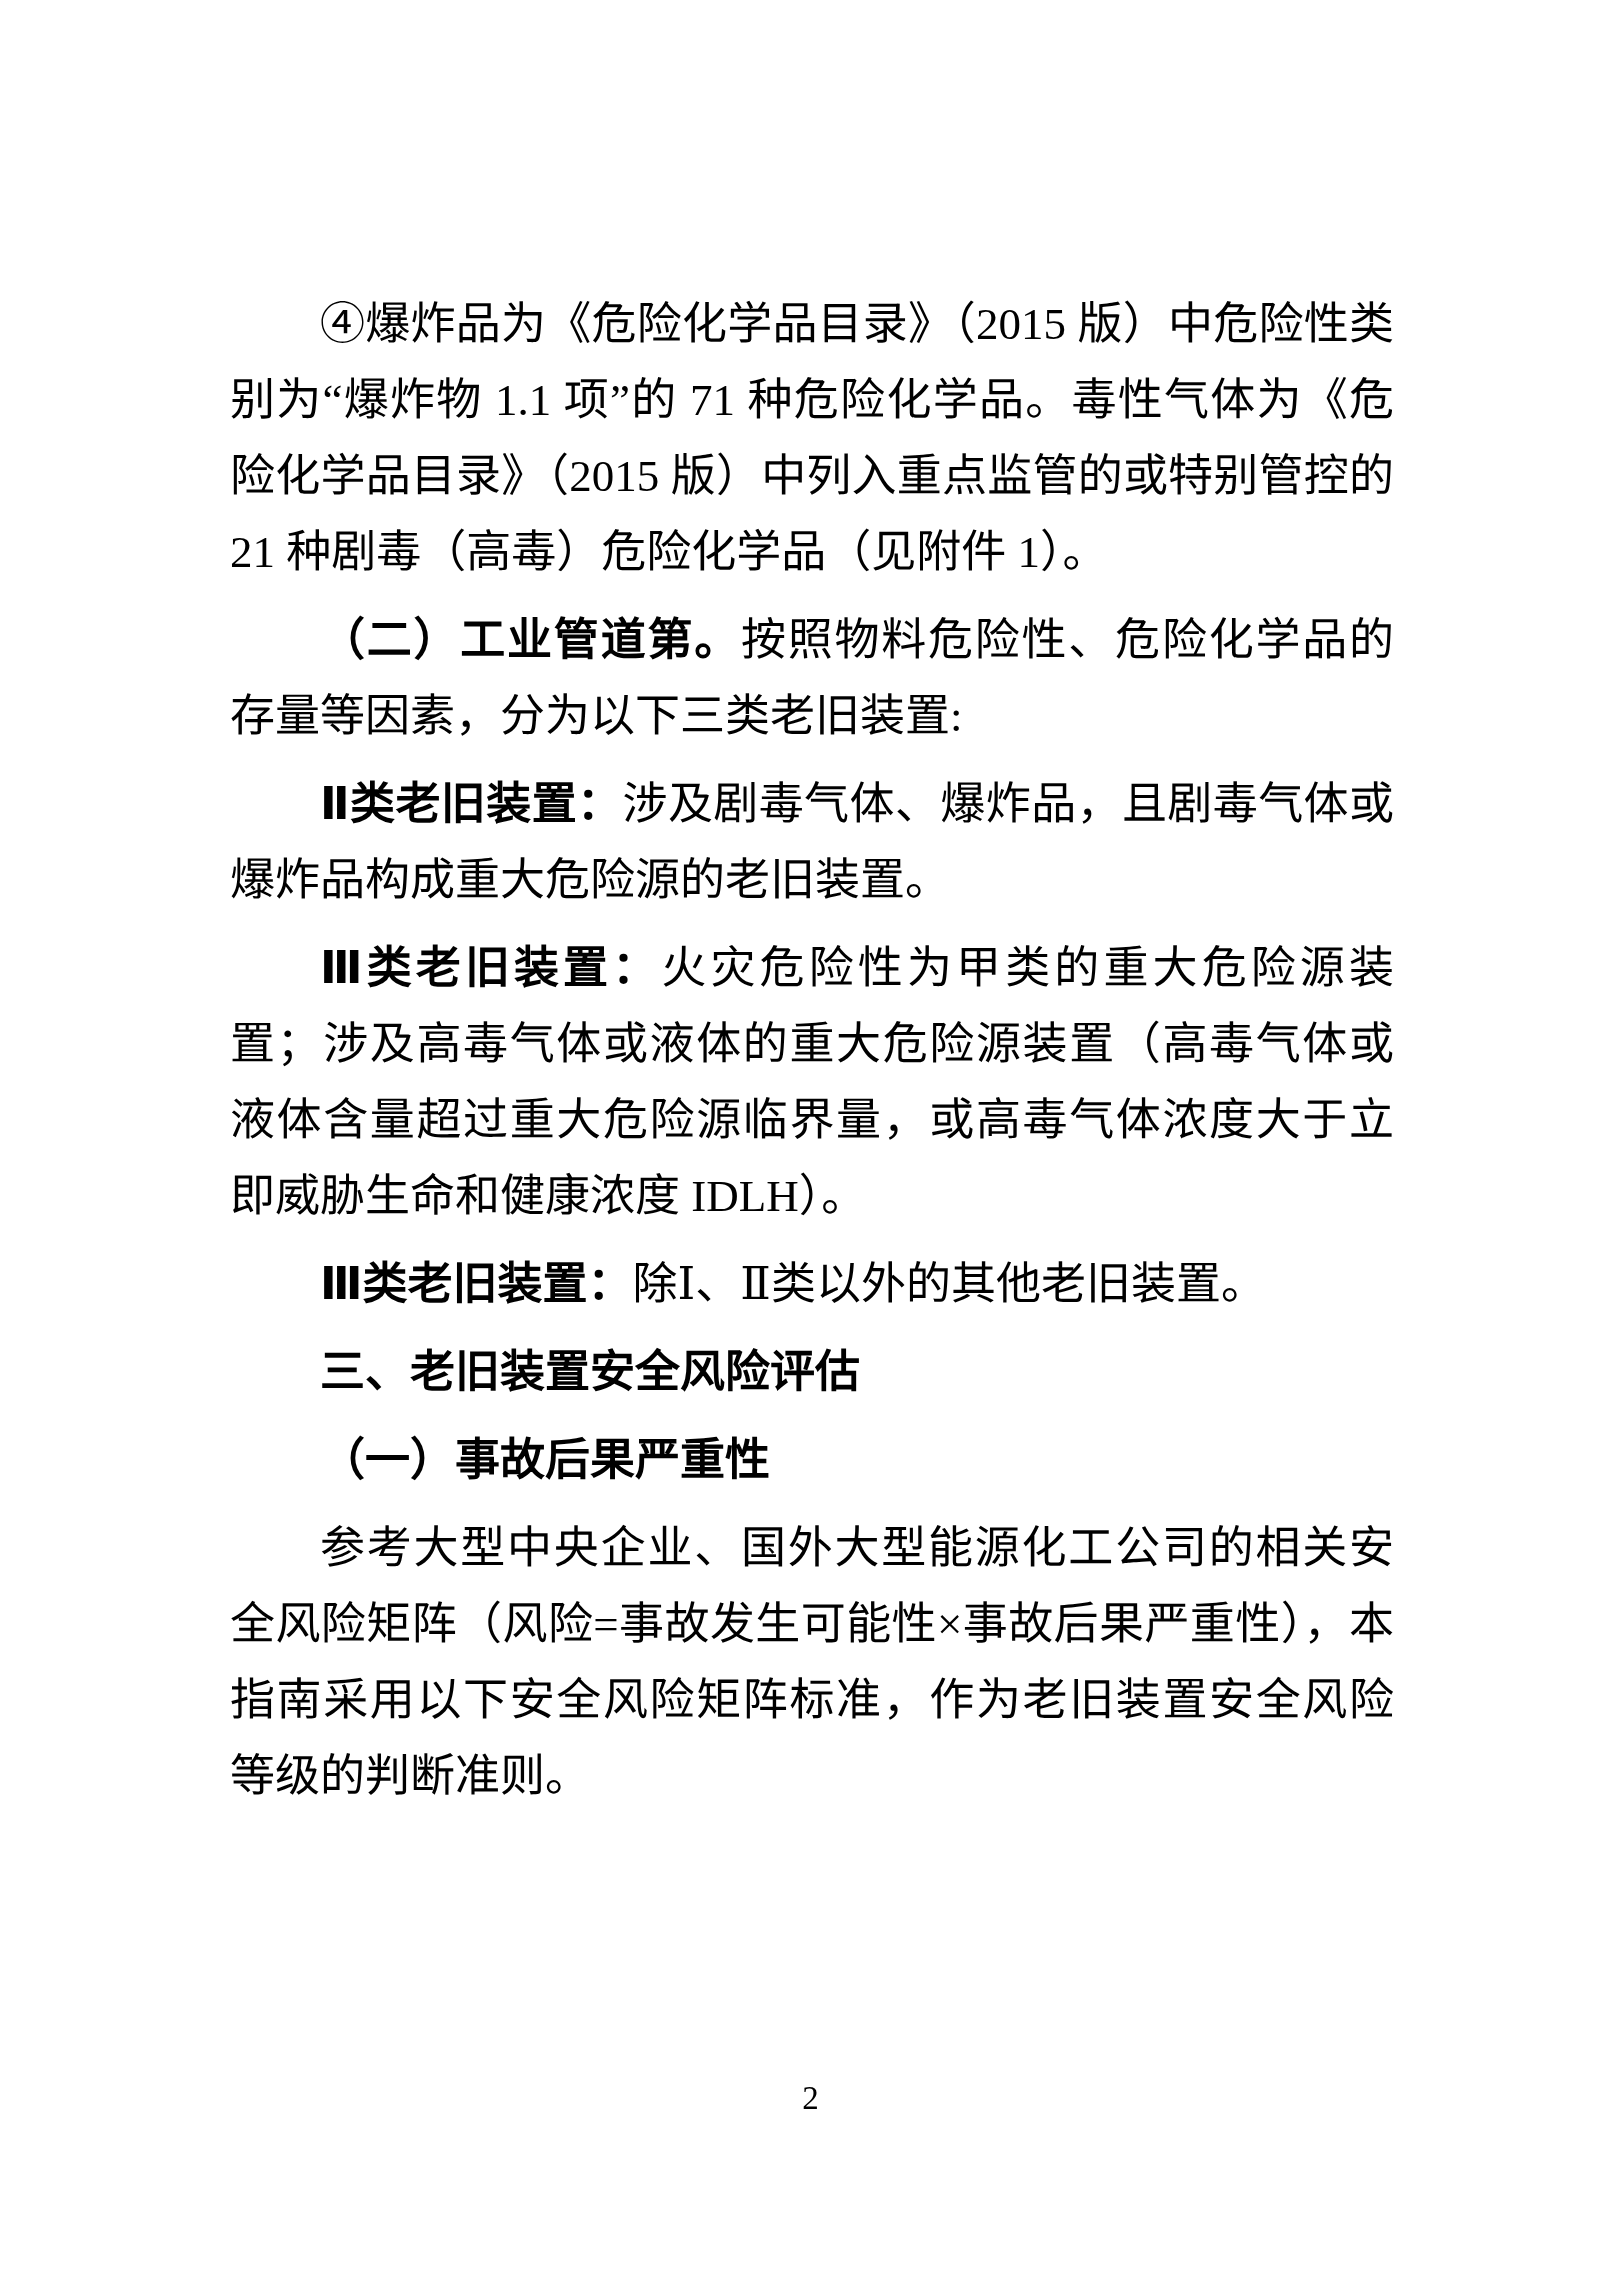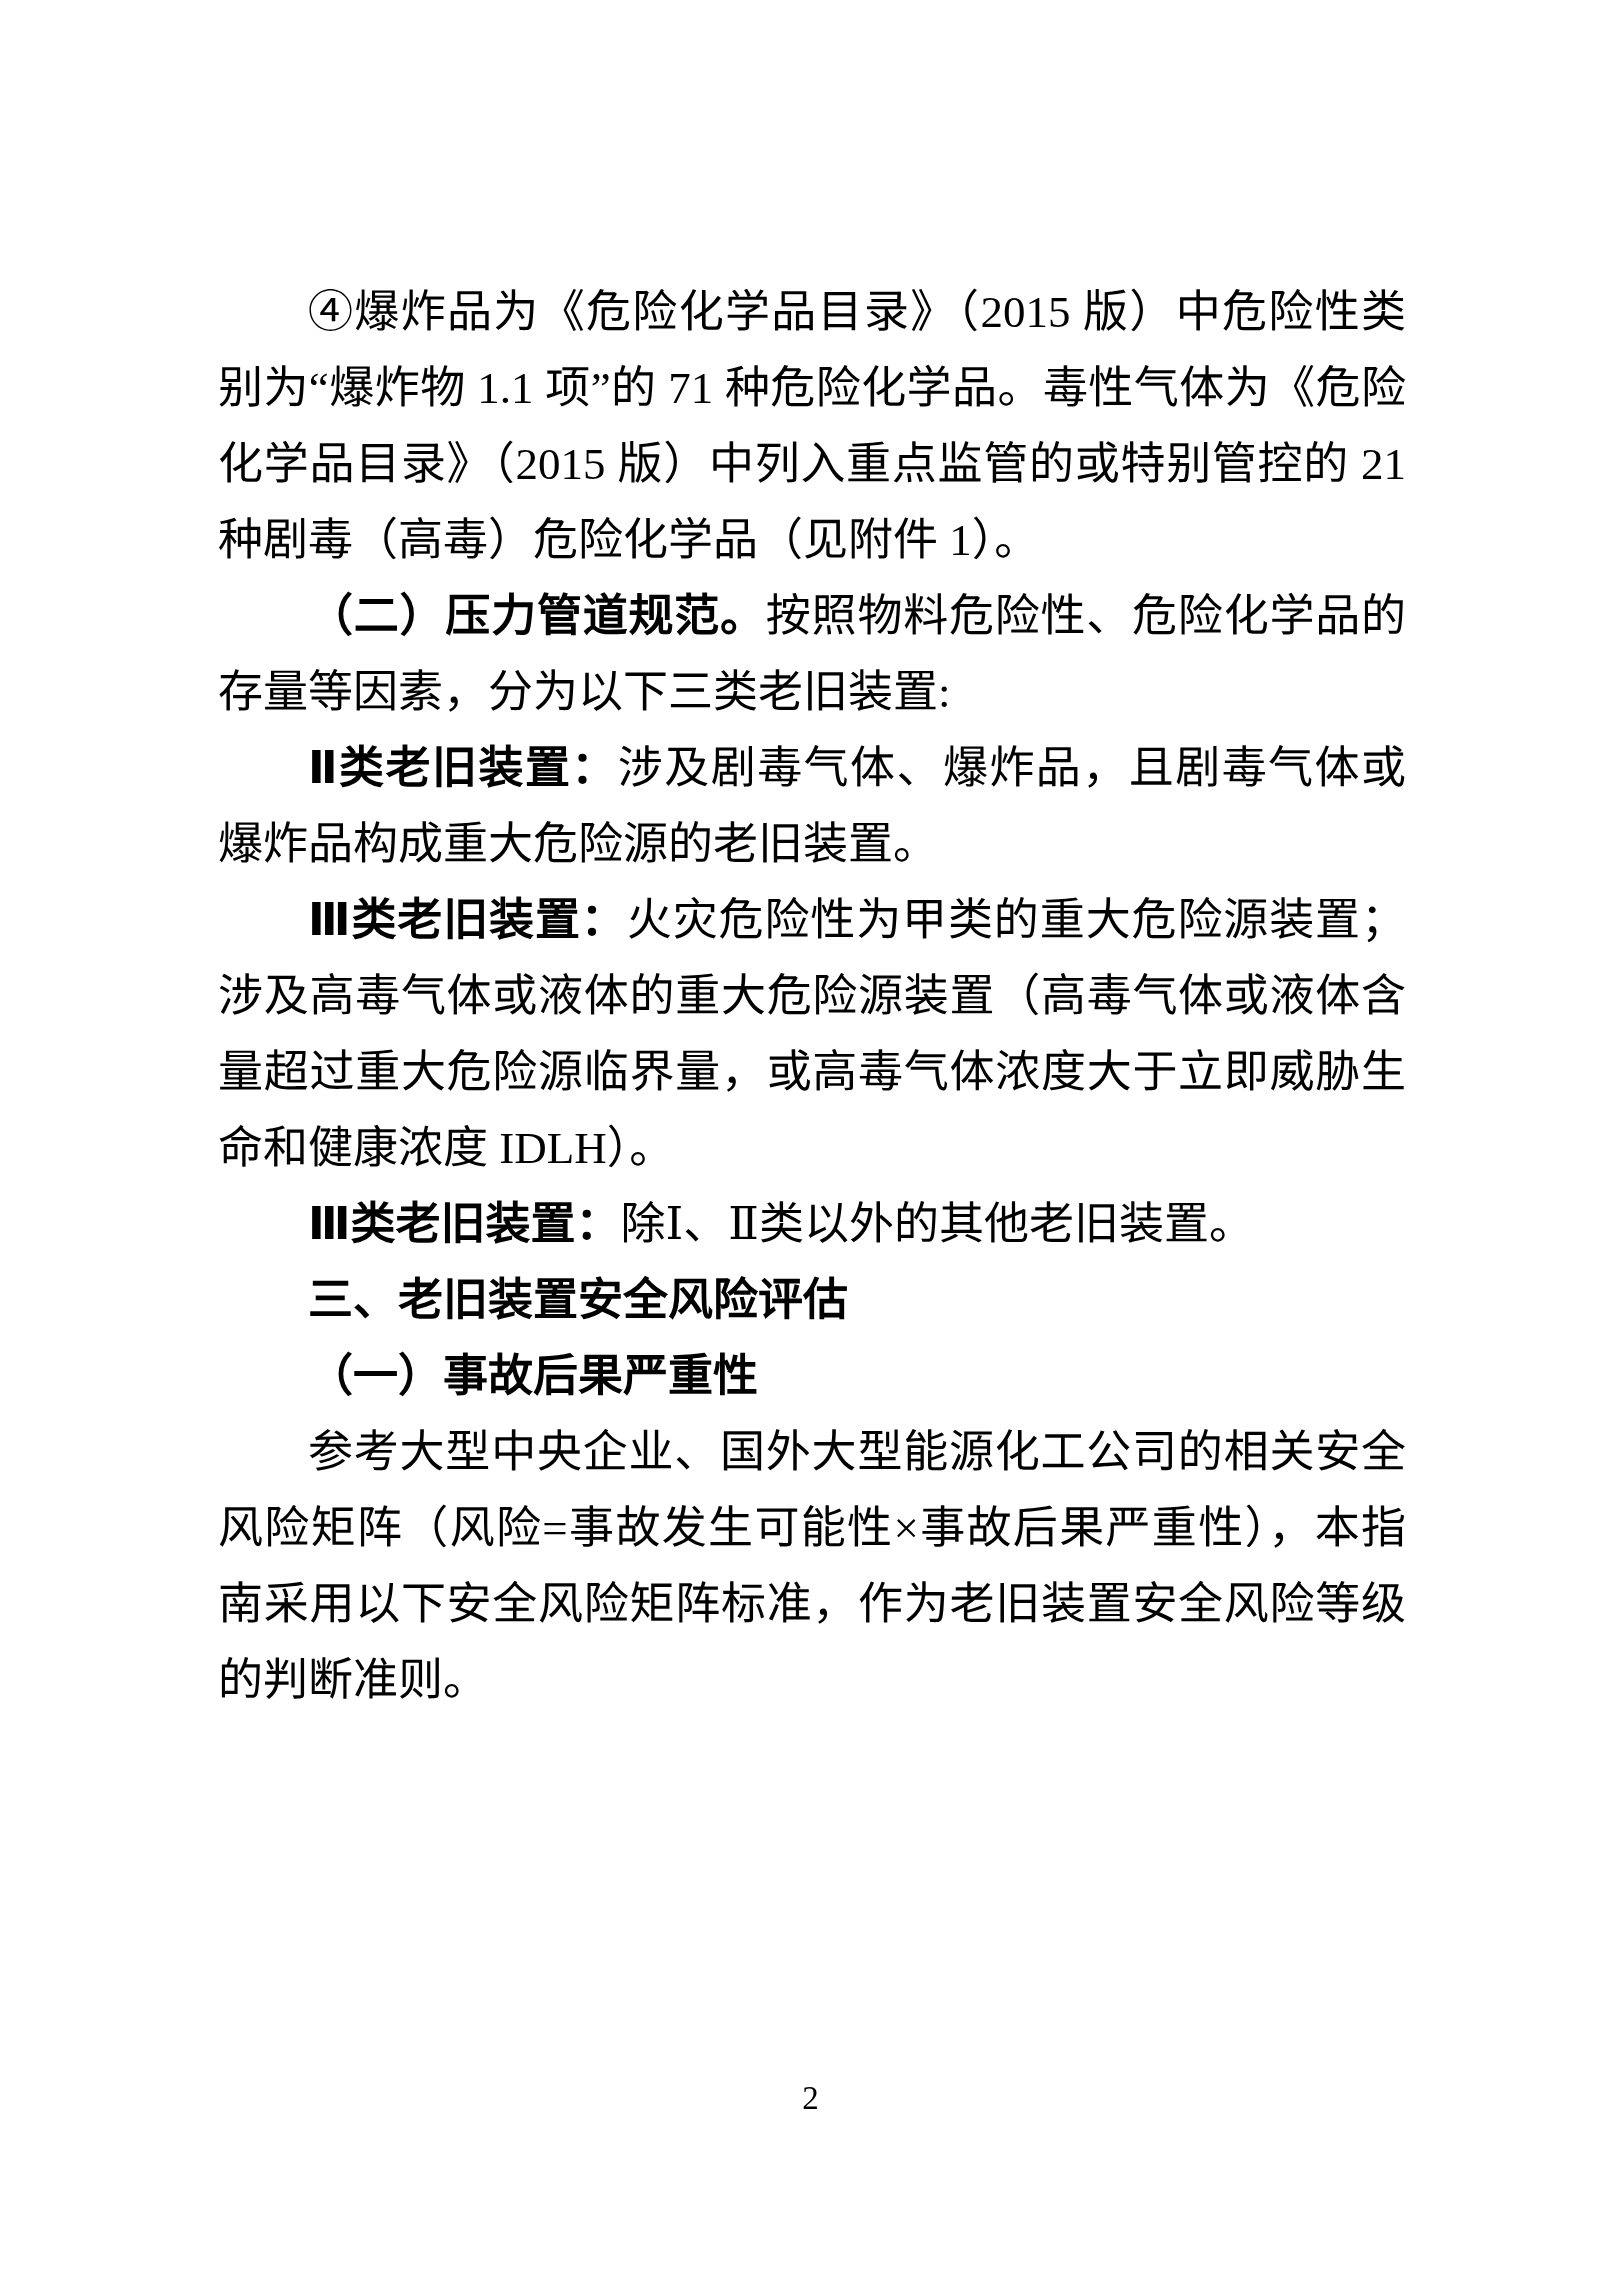--- a/index.html
+++ b/index.html
@@ -20,21 +20,21 @@
     position: absolute;
     left: 218px;
     top: 274px;
     width: 1188px;
     font-size: 45px;
     line-height: 76px;
     text-align: justify;
     text-justify: inter-character;
   }
   .content p {
-    margin: 0;
+    margin: 12px;
     padding: 0;
     text-indent: 2em;
   }
   .lead {
     font-weight: bold;
   }
   .lead-kai {
     font-family: "Liberation Serif", "DejaVu Serif", serif;
   }
   .lead-hei {
@@ -62,21 +62,21 @@
 </head>
 <body>
 
 <div class="page">
 
   <main class="content">
 
     <p><span>④爆炸品为《危险化学品目录》（2015 版）中危险性类别为“爆炸物 1.1 项”的 71 种危险化学品。毒性气体为《危险化学品目录》（2015 版）中列入重点监管的或特别管控的 21 种剧毒（高毒）危险化学品（见附件 1）。</span></p>
 
 
-    <p><b class="lead lead-kai">（二）压力管道规范。</b><span>按照物料危险性、危险化学品的存量等因素，分为以下三类老旧装置:</span></p>
+    <p><b class="lead lead-kai">（二）工业管道第。</b><span>按照物料危险性、危险化学品的存量等因素，分为以下三类老旧装置:</span></p>
 
     <p><b class="lead lead-hei">Ⅱ类老旧装置：</b><span>涉及剧毒气体、爆炸品，且剧毒气体或爆炸品构成重大危险源的老旧装置。</span></p>
 
     <p><b class="lead lead-hei">Ⅲ类老旧装置：</b><span>火灾危险性为甲类的重大危险源装置；涉及高毒气体或液体的重大危险源装置（高毒气体或液体含量超过重大危险源临界量，或高毒气体浓度大于立即威胁生命和健康浓度 IDLH）。</span></p>
 
     <p><b class="lead lead-hei">Ⅲ类老旧装置：</b><span>除Ⅰ、Ⅱ类以外的其他老旧装置。</span></p>
 
     <p class="heading-hei"><span>三、老旧装置安全风险评估</span></p>
 
     <p class="heading-kai"><span>（一）事故后果严重性</span></p>

